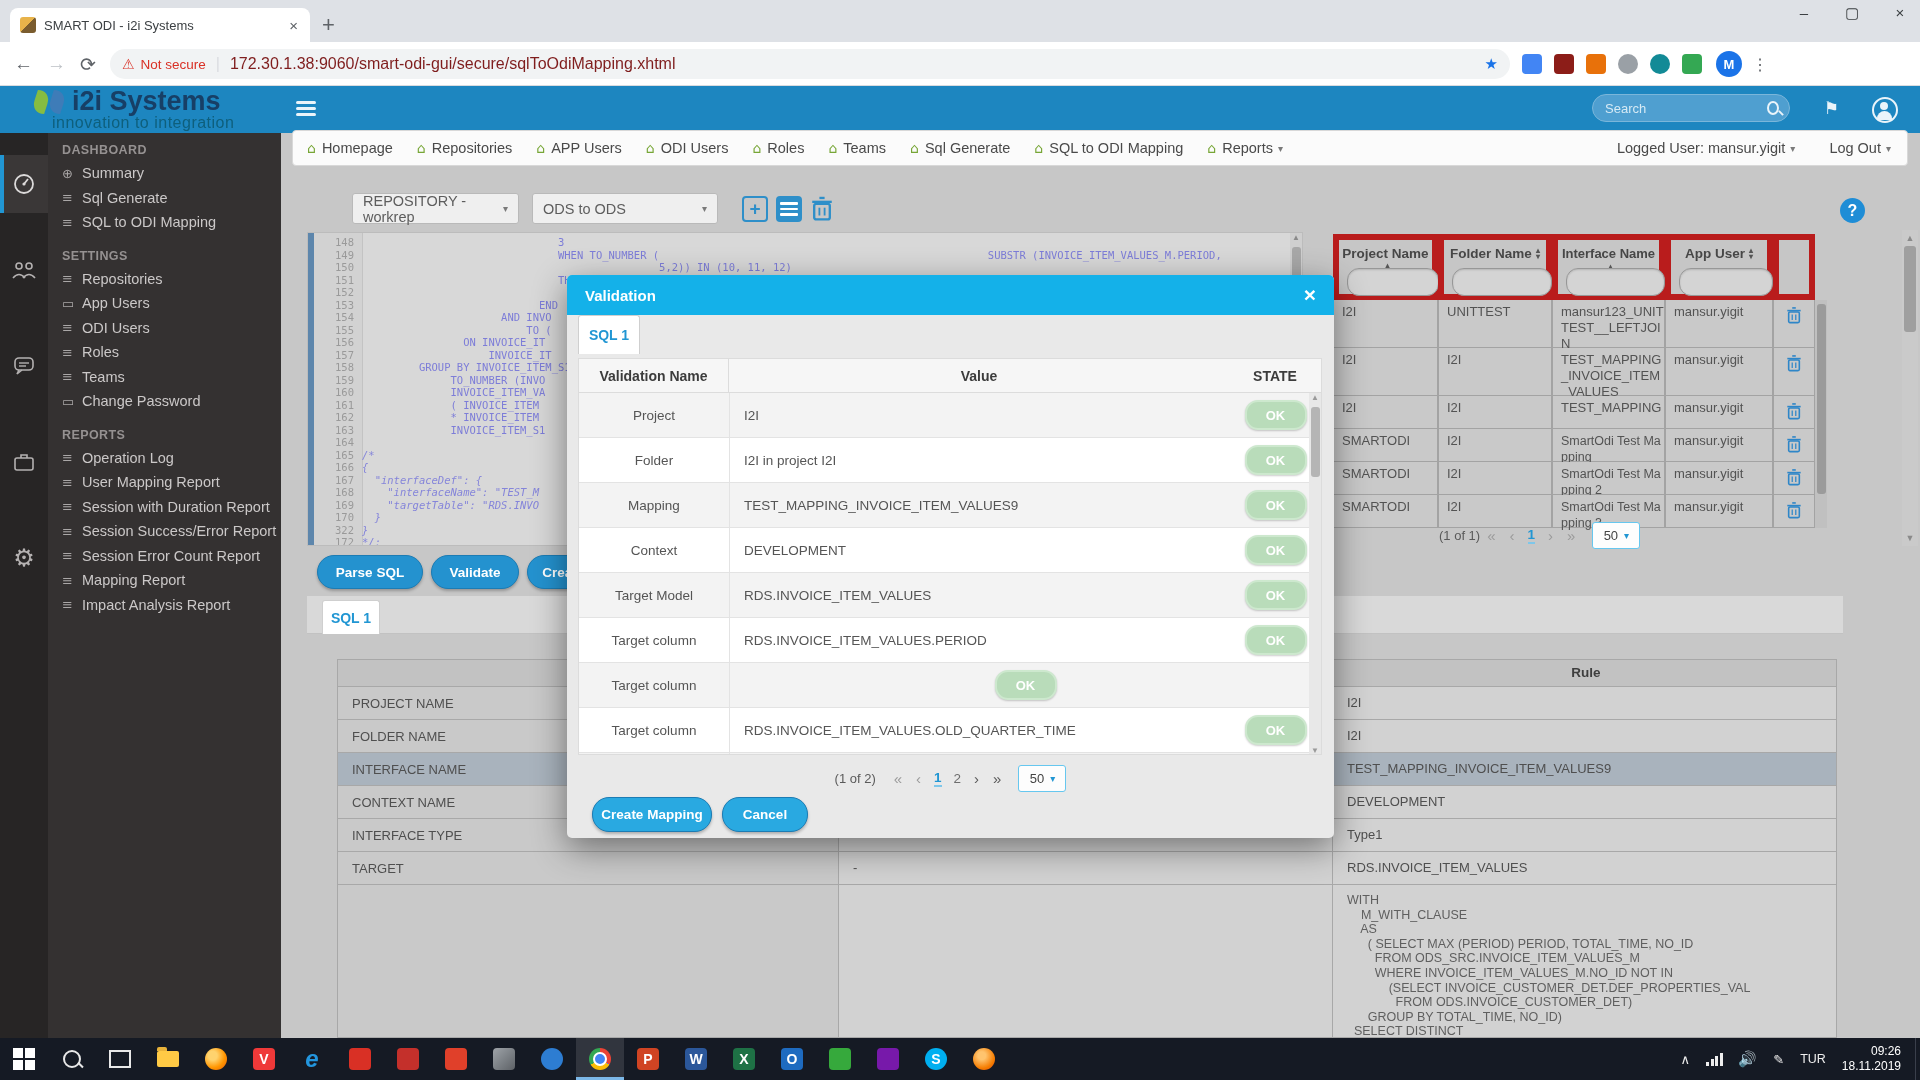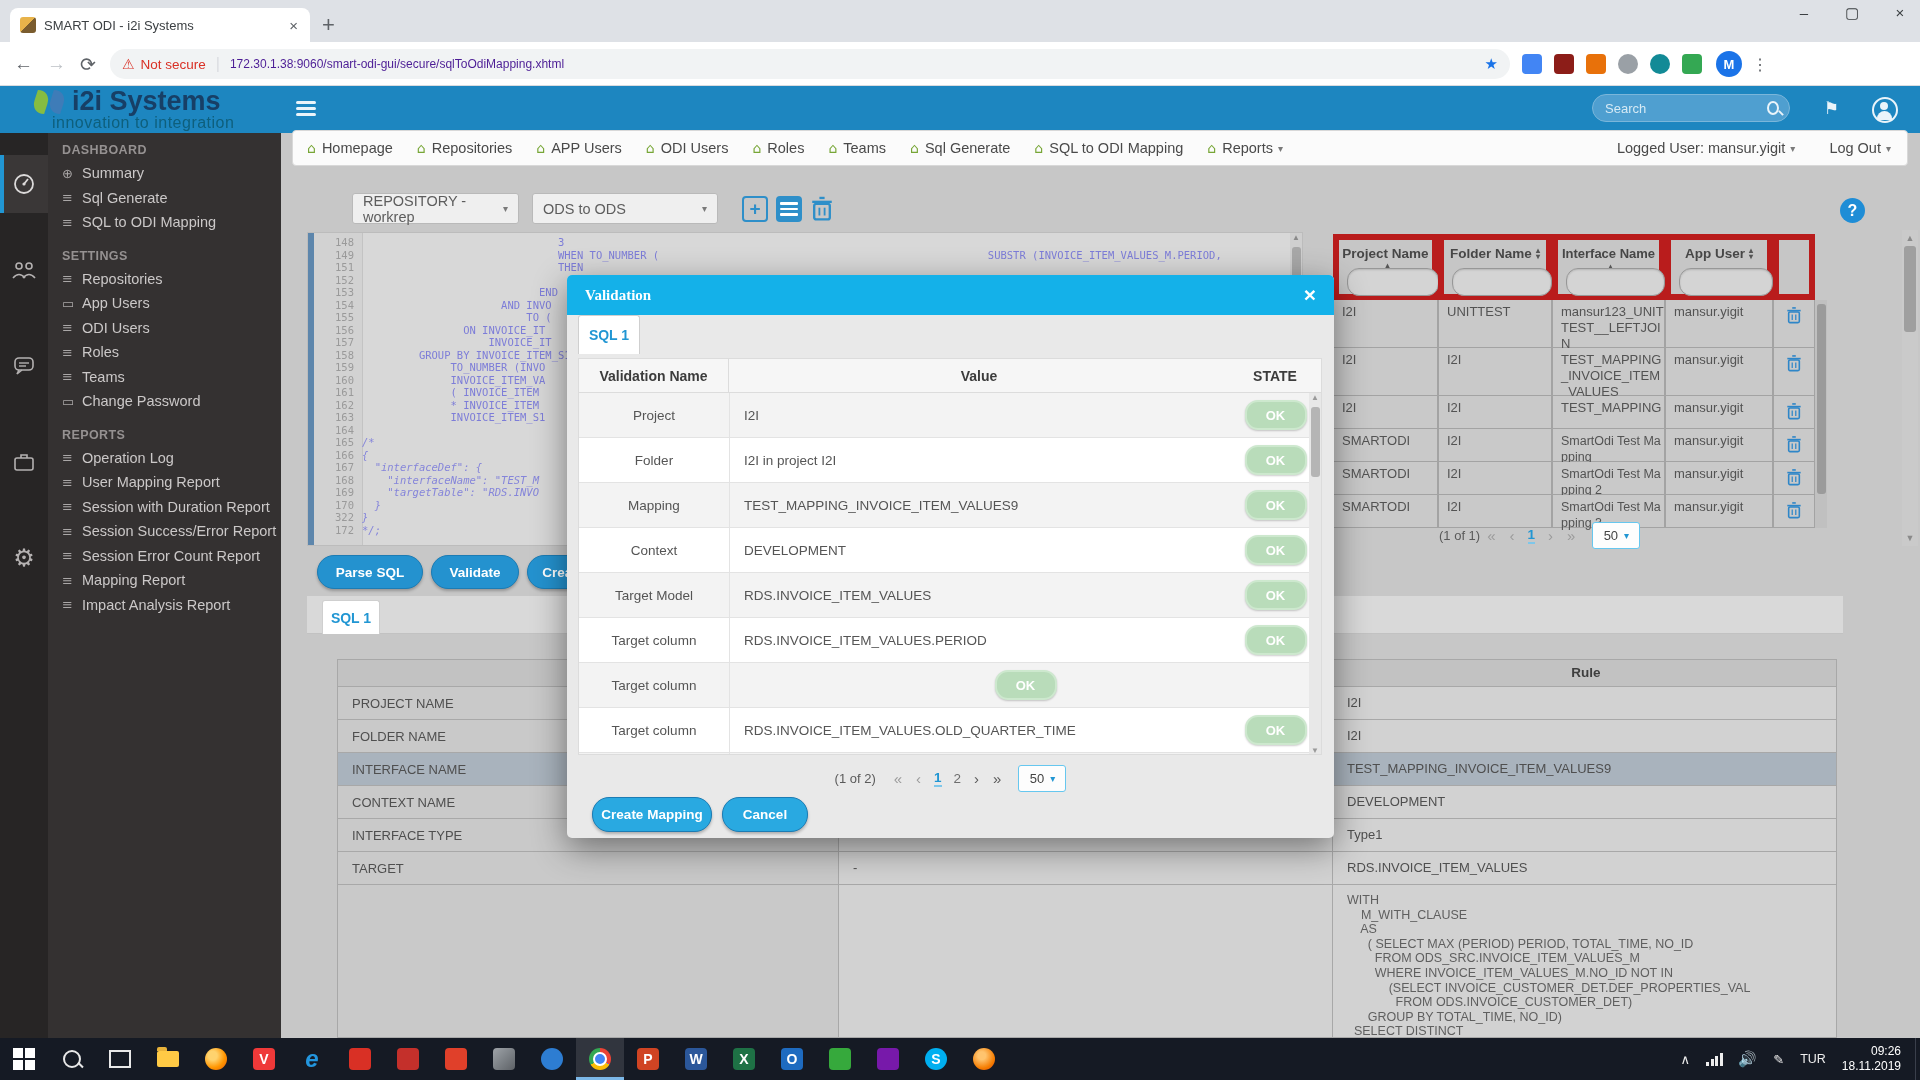--- a/index.html
+++ b/index.html
@@ -19,21 +19,21 @@
   .winctl{top:4px;font-size:15px;color:#3c4043;width:36px;text-align:center;}
   #addrbar{left:0;top:42px;width:1920px;height:44px;background:#fff;
            box-shadow:inset 0 -1px 0 #dadce0;display:flex;align-items:center;}
   .navgl{font-size:19px;margin-left:14px;color:#5f6368;}
   .navgl.dis{color:#bdc1c6;}
   #omnibox{margin-left:14px;width:1400px;height:30px;background:#f1f3f4;border-radius:15px;
            display:flex;align-items:center;padding:0 12px;box-sizing:border-box;}
   #warn-tri{color:#d93025;font-size:14px;font-family:"DejaVu Sans",sans-serif;}
   #notsecure{color:#d93025;font-size:13.5px;margin:0 10px 0 6px;}
   #url-sep{color:#dadce0;margin-right:10px;}
-  #url{color:#4c1d95;font-size:12px;}
+  #url{color:#7f1d1d;font-size:16px;}
   #bstar{margin-left:auto;color:#1a73e8;font-size:15px;}
   .ext{width:20px;height:20px;border-radius:4px;margin-left:12px;}
   #avatar{width:26px;height:26px;border-radius:50%;background:#1a73e8;color:#fff;
           font-size:13px;font-weight:bold;display:flex;align-items:center;justify-content:center;margin-left:14px;}
   #menu3{color:#5f6368;font-size:16px;margin:0 14px 0 10px;letter-spacing:1px;}
 
   
   #apphdr{left:0;top:86px;width:1920px;height:47px;background:#1d86c0;}
   #logo{left:34px;top:88px;display:flex;align-items:flex-start;justify-content:center;}
   .leaf{width:14px;height:24px;border-radius:0 14px 0 14px;transform:skewX(-18deg);}
@@ -132,21 +132,21 @@
       display:flex;align-items:center;justify-content:center;color:#444;font-size:13px;margin-left:10px;}
   .rowsdd .caret{color:#2196d3;margin-left:6px;}
   #helpico{left:1840px;top:198px;width:25px;height:25px;border-radius:50%;background:#1f8dd6;color:#fff;
       font-weight:bold;font-size:16px;display:flex;align-items:center;justify-content:center;}
 
   
   #modal{left:567px;top:275px;width:767px;height:563px;background:#e9e9e9;border-radius:5px;
       box-shadow:0 10px 34px rgba(0,0,0,.45);z-index:10;}
   #mhead{left:0;top:0;width:767px;height:40px;background:#14b1e9;border-radius:5px 5px 0 0;
       display:flex;align-items:center;box-sizing:border-box;padding:0 18px;}
-  #mtitle{color:#fff;font-weight:bold;font-size:15px;font-family:Liberation Serif, serif;}
+  #mtitle{color:#fff;font-weight:bold;font-size:15px;}
   #mclose{margin-left:auto;color:#fff;font-size:21px;font-weight:bold;}
   #mtab{left:11px;top:40px;width:60px;height:38px;}
   #mtable{left:11px;top:83px;width:744px;height:397px;background:#fff;overflow:hidden;border:1px solid #dcdcdc;box-sizing:border-box;}
   .mth{background:#f6f6f6;border-bottom:1px solid #dcdcdc;font-weight:bold;color:#3c3c3c;font-size:14px;
       display:flex;align-items:center;justify-content:center;box-sizing:border-box;}
   .vrow{display:flex;height:45px;border-bottom:1px solid #e3e3e3;box-sizing:border-box;}
   .vrow:nth-child(even){background:#f3f3f3;}
   .vname{width:150px;display:flex;align-items:center;justify-content:center;color:#555;font-size:13.5px;flex:0 0 150px;border-right:1px solid #e3e3e3;}
   .vval{width:500px;display:flex;align-items:center;padding-left:14px;color:#555;font-size:13.5px;flex:0 0 500px;box-sizing:border-box;}
   .vstate{flex:1;display:flex;align-items:center;justify-content:center;}
@@ -427,20 +427,24 @@
     <div class="ab" id="lines">
       <div class="cl">
           <span class="ln">148</span>
           <span class="ct">                               3</span>
         </div>
       <div class="cl">
           <span class="ln">149</span>
           <span class="ct">                               WHEN TO_NUMBER (                                                    SUBSTR (INVOICE_ITEM_VALUES_M.PERIOD,</span>
         </div>
       <div class="cl">
+          <span class="ln">150</span>
+          <span class="ct">                                               5,2)) IN (10, 11, 12)</span>
+        </div>
+      <div class="cl">
           <span class="ln">151</span>
           <span class="ct">                               THEN</span>
         </div>
       <div class="cl">
           <span class="ln">152</span>
           <span class="ct"></span>
         </div>
       <div class="cl">
           <span class="ln">153</span>
           <span class="ct">                            END</span>

